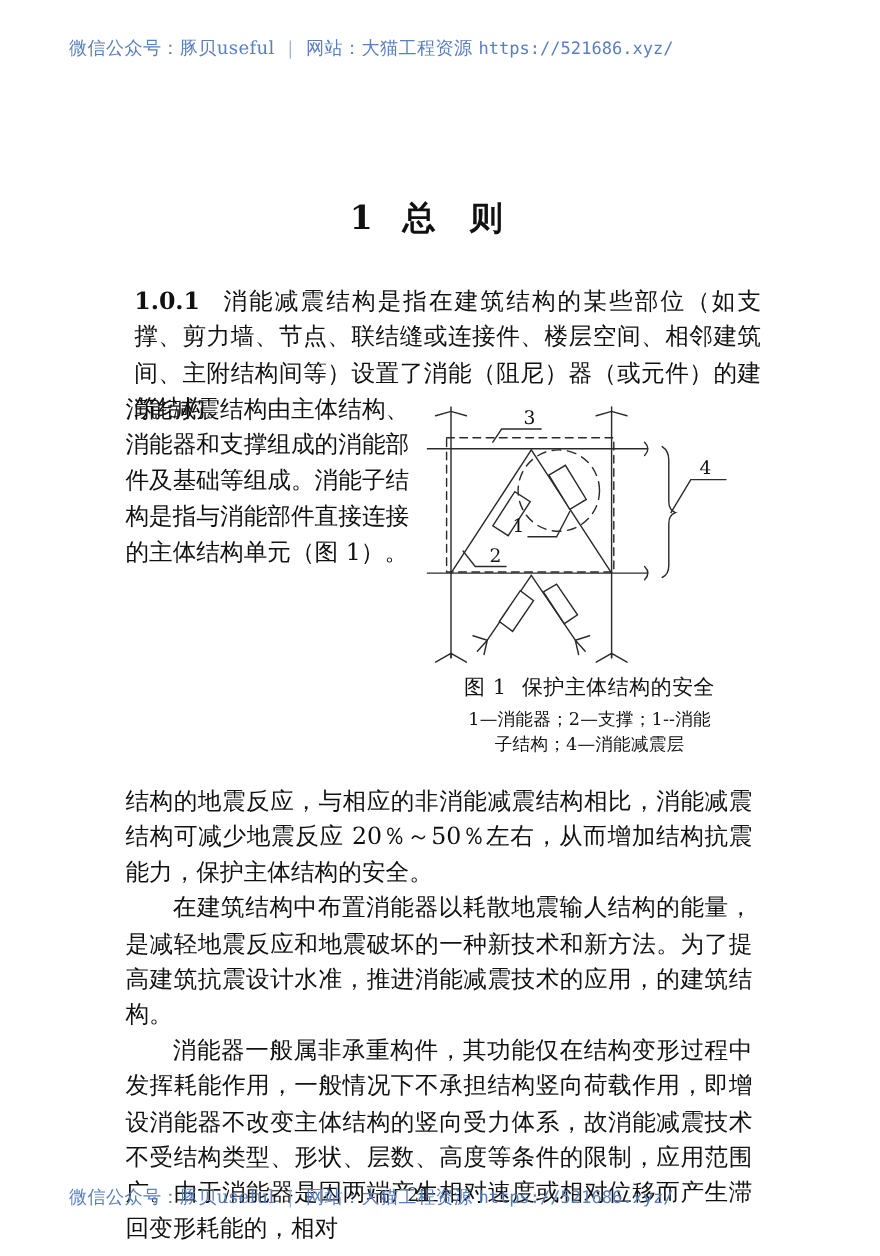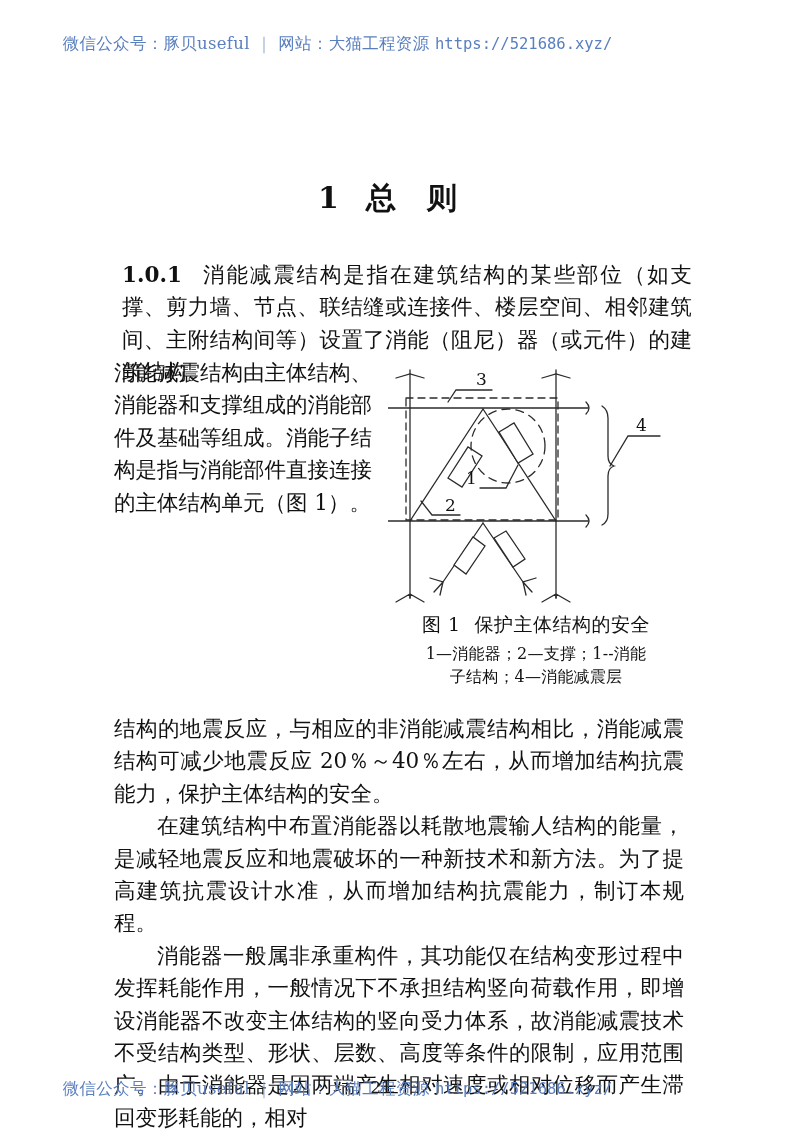--- a/index.html
+++ b/index.html
@@ -223,22 +223,22 @@
     <div class="fig-caption" id="fig-title">
       <span class="lead">图 1</span><span>保护主体结构的安全</span>
     </div>
     <div class="fig-caption" id="fig-legend">
       <div>1—消能器；2—支撑；1--消能</div>
       <div>子结构；4—消能减震层</div>
     </div>
   </div>
 
   <div class="body-col" id="para-rest">
-    <div>结构的地震反应，与相应的非消能减震结构相比，消能减震结构可减少地震反应 20％～40％左右，从而增加结构抗震能力，保护主体结构的安全。</div>
-    <div class="indent">在建筑结构中布置消能器以耗散地震输人结构的能量，是减轻地震反应和地震破坏的一种新技术和新方法。为了提高建筑抗震设计水准，从而增加结构抗震能力，制订本规程。</div>
+    <div>结构的地震反应，与相应的非消能减震结构相比，消能减震结构可减少地震反应 20％～50％左右，从而增加结构抗震能力，保护主体结构的安全。</div>
+    <div class="indent">在建筑结构中布置消能器以耗散地震输人结构的能量，是减轻地震反应和地震破坏的一种新技术和新方法。为了提高建筑抗震设计水准，推进消能减震技术的应用，的建筑结构。</div>
     <div class="indent">消能器一般属非承重构件，其功能仅在结构变形过程中发挥耗能作用，一般情况下不承担结构竖向荷载作用，即增设消能器不改变主体结构的竖向受力体系，故消能减震技术不受结构类型、形状、层数、高度等条件的限制，应用范围广。由于消能器是因两端产生相对速度或相对位移而产生滞回变形耗能的，相对</div>
   </div>
 
   <div class="watermark" id="footer-watermark">
     <span>微信公众号：豚贝useful</span><span class="sep">｜</span><span>网站：大猫工程资源</span>
     <span class="url">https://521686.xyz/</span>
   </div>
 
   <div id="page-number">
     <span>21</span>

